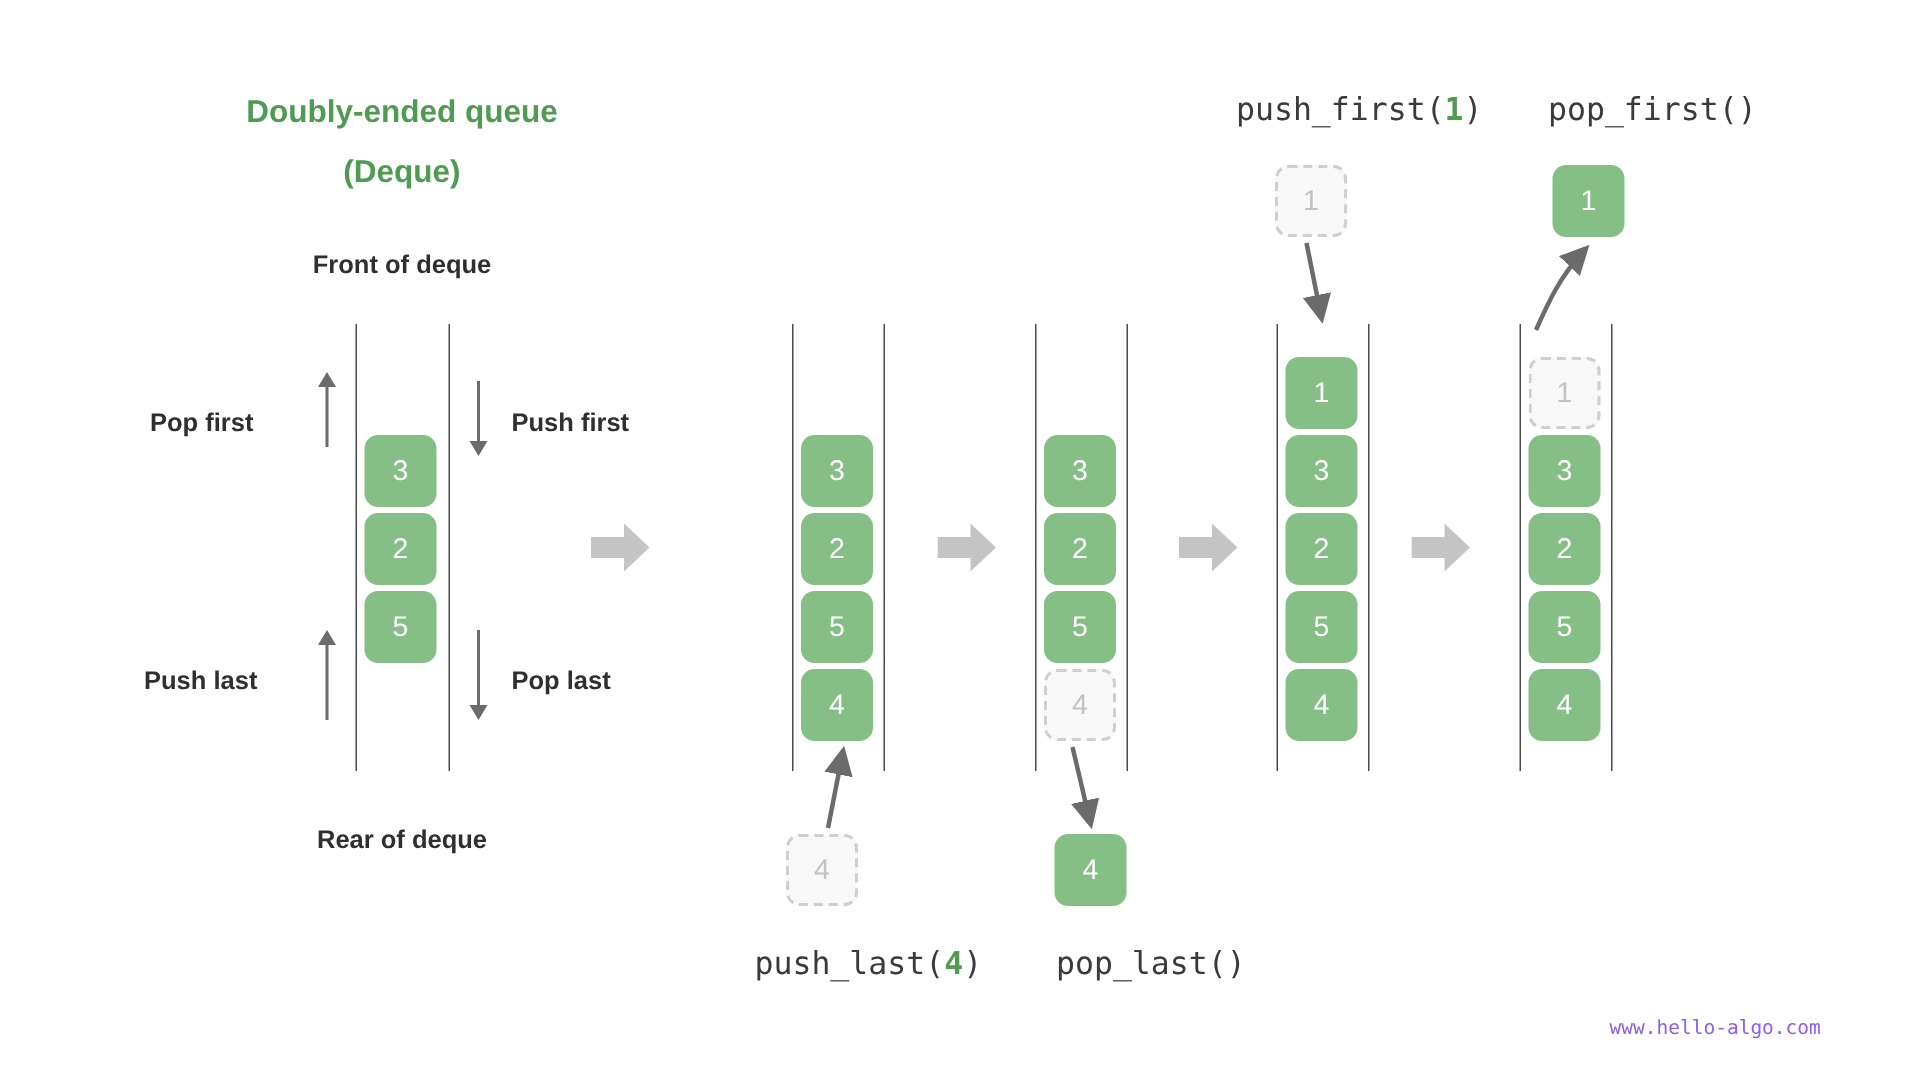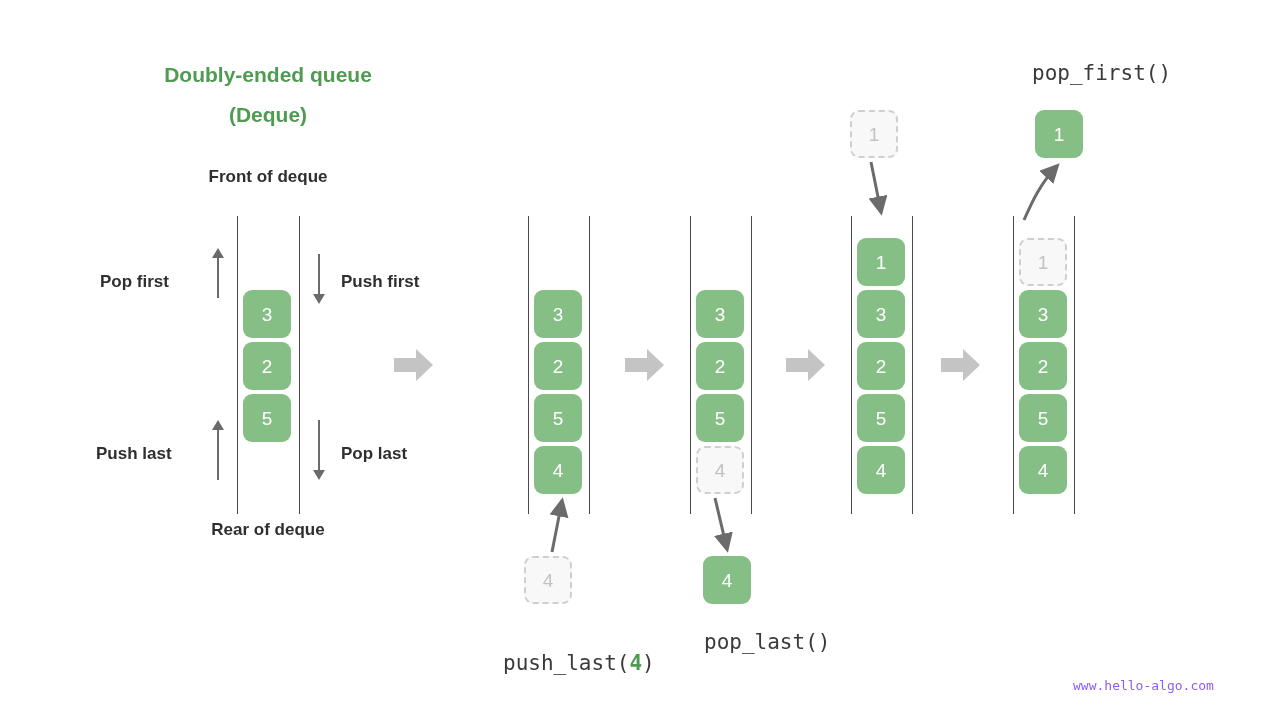--- a/index.html
+++ b/index.html
@@ -117,33 +117,36 @@
   .flow { position: absolute; overflow: visible; }
 </style>
 </head>
 <body>
 
 <div class="stage">
 
   <div class="abs title" style="left:145px; top:55px; width:246px;">Doubly-ended queue</div>
   <div class="abs title" style="left:145px; top:95px; width:246px;">(Deque)</div>
 
+  <div class="abs mono" style="left:824px; top:60px;">
+    <span>push_first(</span><span class="arg">1</span><span>)</span>
+  </div>
   <div class="abs mono" style="left:1032px; top:60px;">
     <span>pop_first()</span>
   </div>
 
-  <div class="abs mono" style="left:503px; top:650px;">
+  <div class="abs mono" style="left:503px; top:629px;">
     <span>push_last(</span><span class="arg">4</span><span>)</span>
   </div>
   <div class="abs mono" style="left:704px; top:629px;text-align:right;">
     <span>pop_last()</span>
   </div>
 
   <div class="abs blabel" style="left:145px; top:166px; width:246px; text-align:center;">Front of deque</div>
-  <div class="abs blabel" style="left:145px; top:519px; width:246px; text-align:center;">Rear of deque</div>
+  <div class="abs blabel" style="left:145px; top:549px; width:246px; text-align:center;">Rear of deque</div>
 
   <div class="abs blabel" style="left:100px; top:271px;">Pop first</div>
   <div class="abs blabel" style="left:341px; top:271px;text-align:center;">Push first</div>
   <div class="abs blabel" style="left:96px; top:443px;">Push last</div>
   <div class="abs blabel" style="left:341px; top:443px;">Pop last</div>
 
   <div class="rail" style="left:237px; top:216px; height:298px;"></div>
   <div class="rail" style="left:299px; top:216px; height:298px;"></div>
 
   <div class="tarrow up abs" style="left:211px; top:248px; width:14px; height:50px;">

